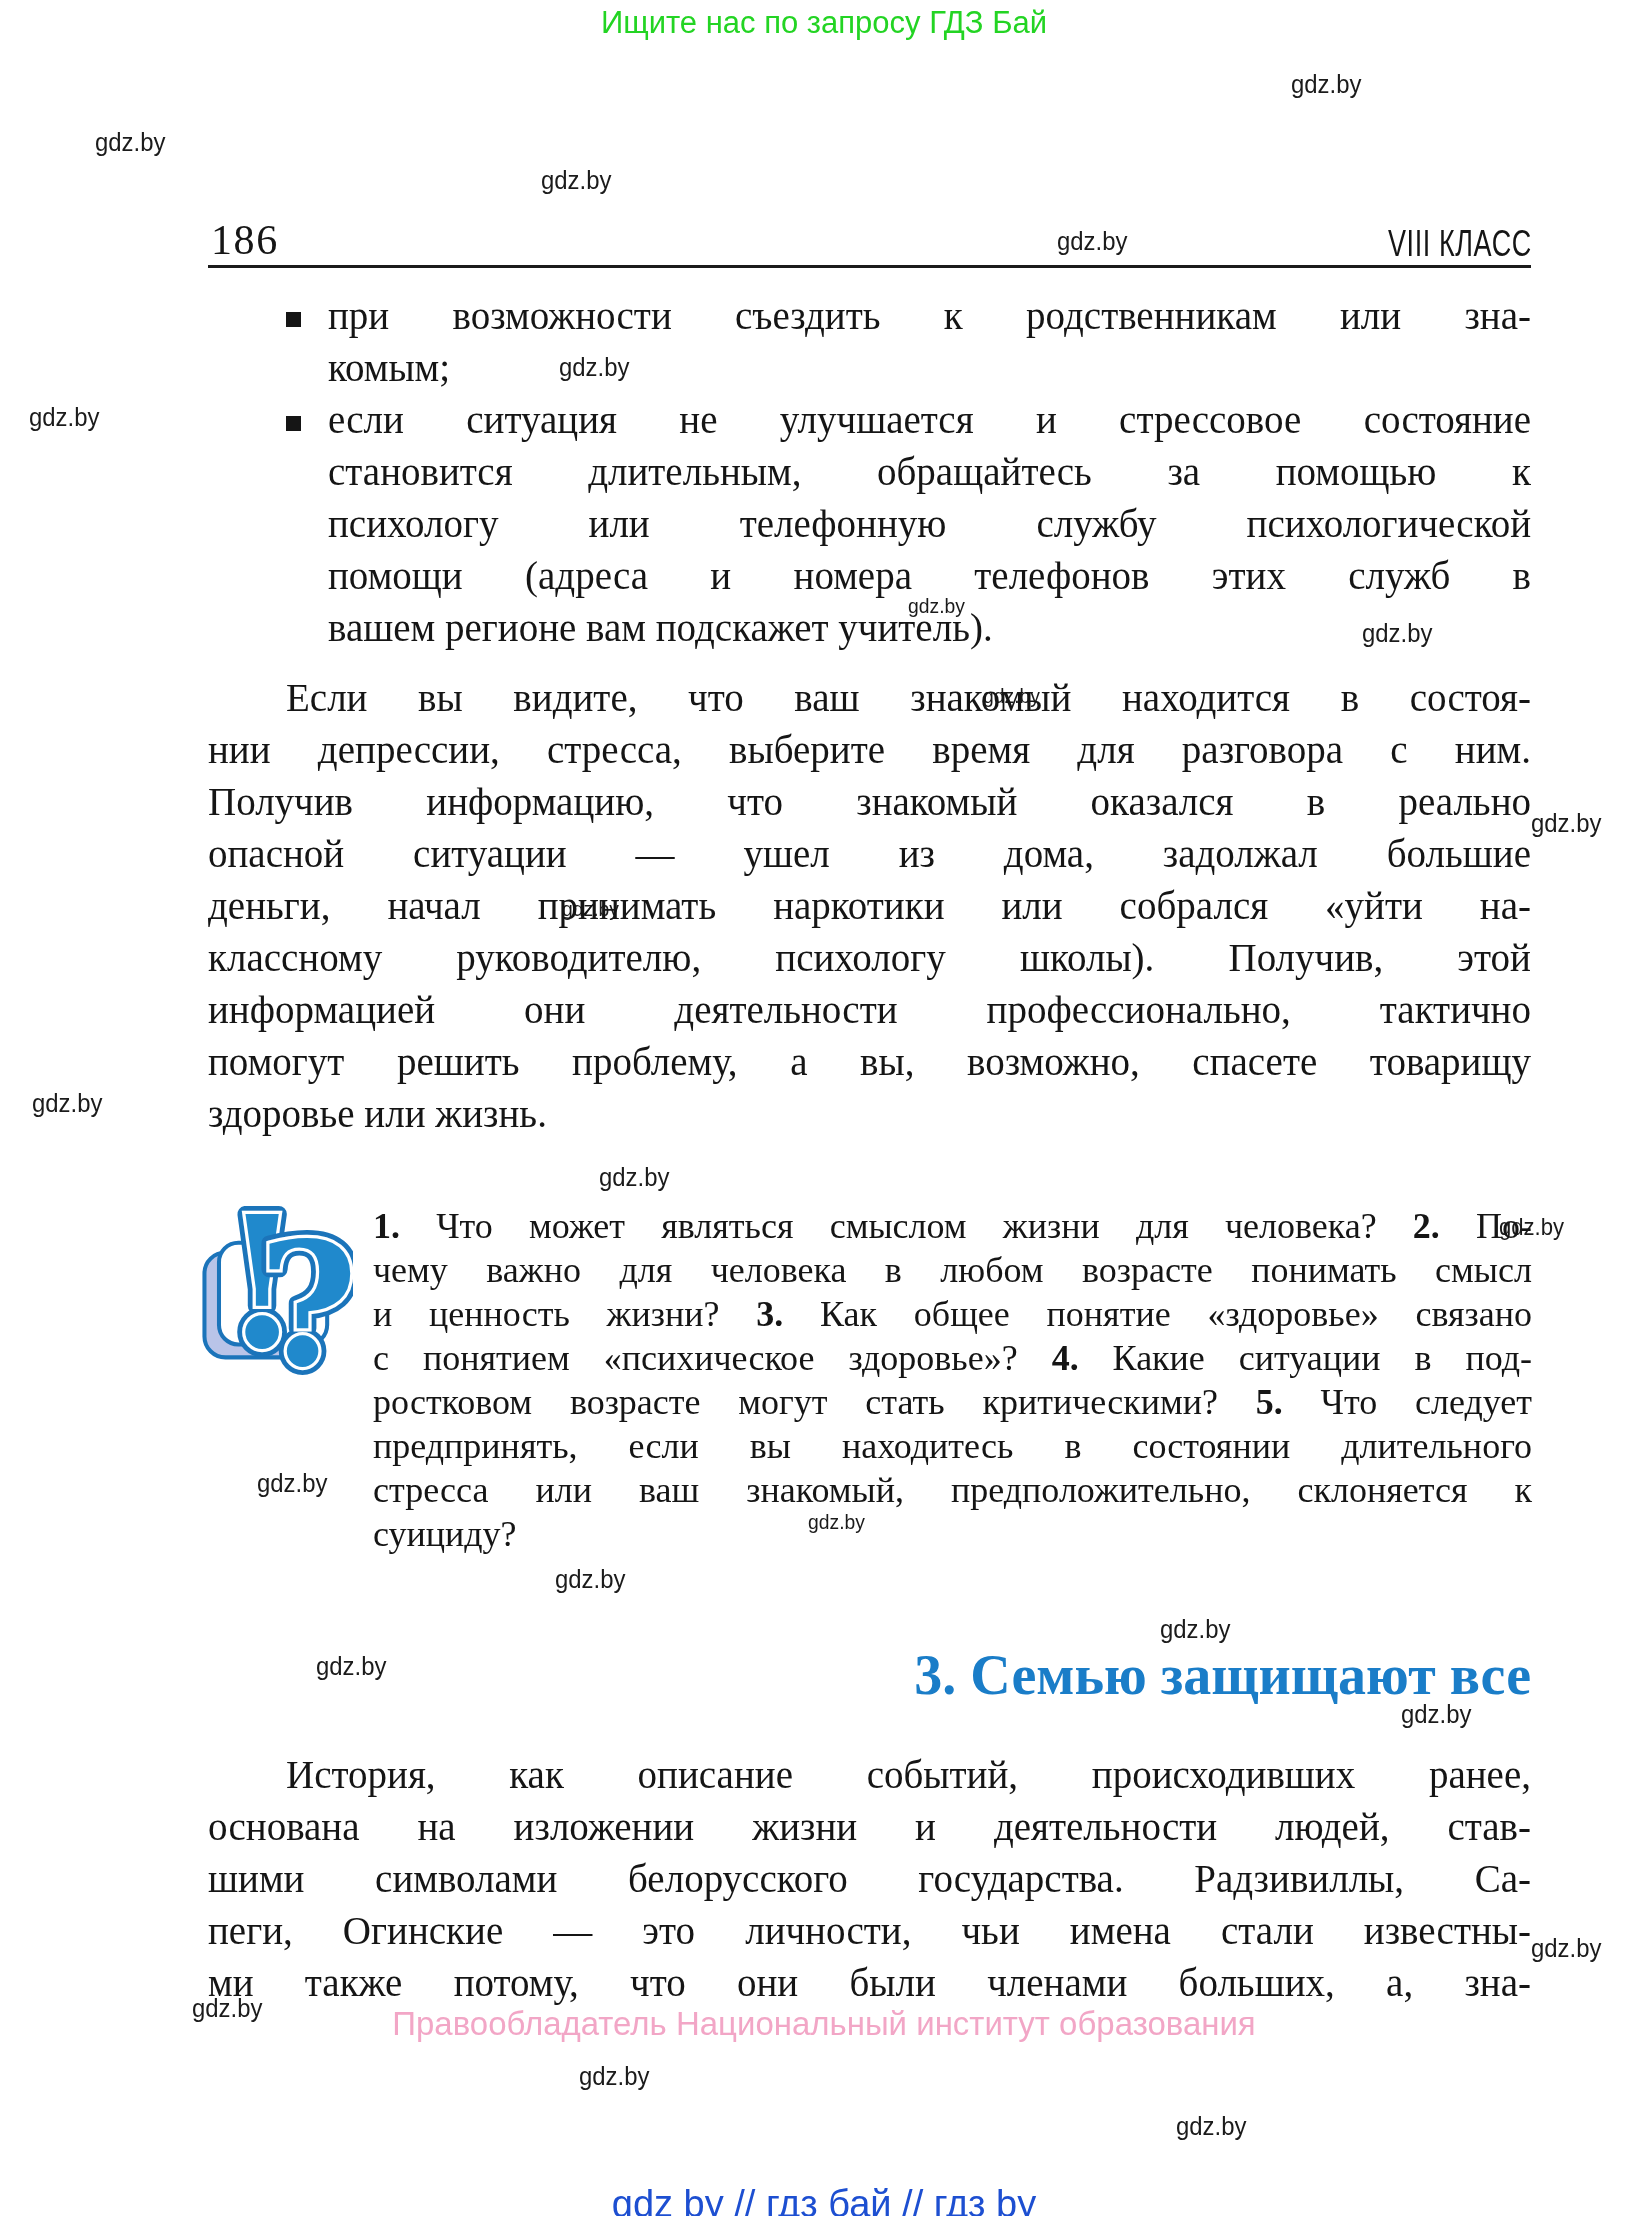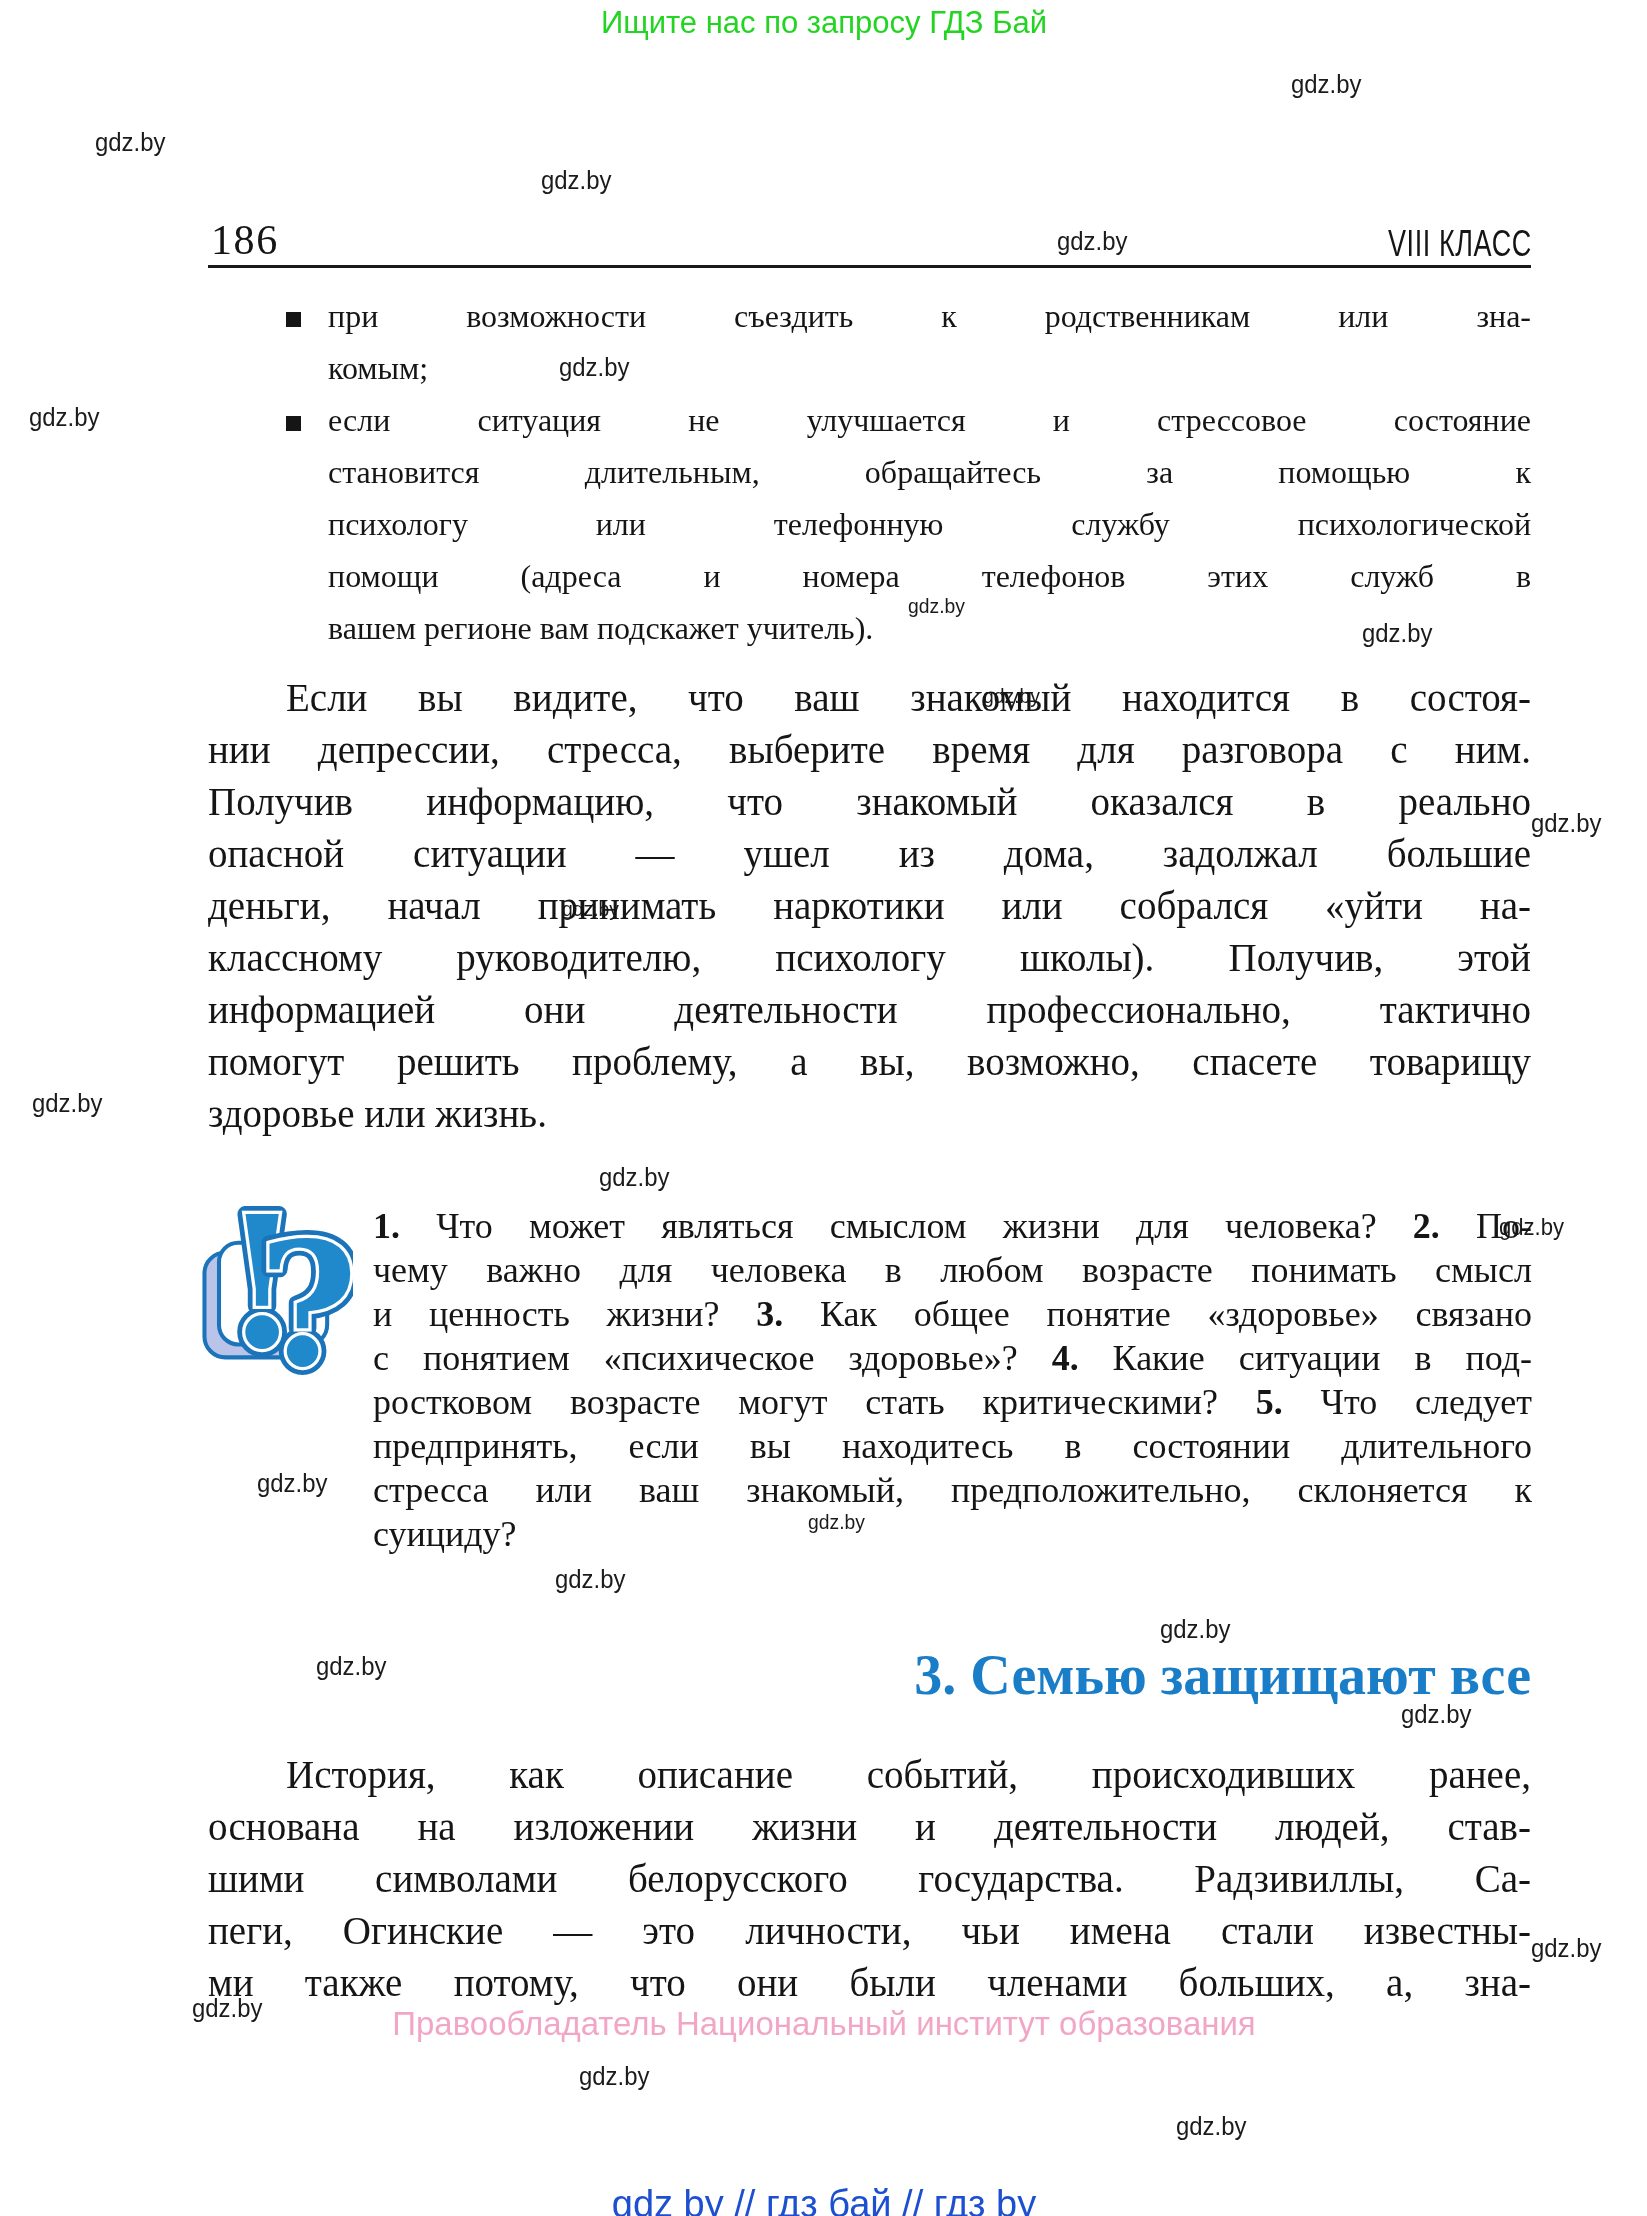--- a/index.html
+++ b/index.html
@@ -46,21 +46,21 @@
   
   .tblock{position:absolute;}
   .line{
     text-align:justify;
     text-align-last:justify;
     text-justify:inter-word;
     white-space:normal;
   }
   .line.last{text-align-last:left;}
   .line.indent{text-indent:78px;}
-  .bullets{font-size:32px;line-height:52px;width:1203px;left:328px;}
+  .bullets{font-size:39px;line-height:52px;width:1203px;left:328px;}
   .para{font-size:39px;line-height:52px;width:1323px;left:208px;}
   .questions-text{font-size:36px;line-height:44px;width:1159px;left:373px;}
   .bsq{
     position:absolute;width:14.5px;height:14.5px;background:#151515;
   }
   
   .heading{
     position:absolute;left:208px;top:1643px;width:1323px;
     text-align:right;
     font-size:56px;font-weight:bold;

